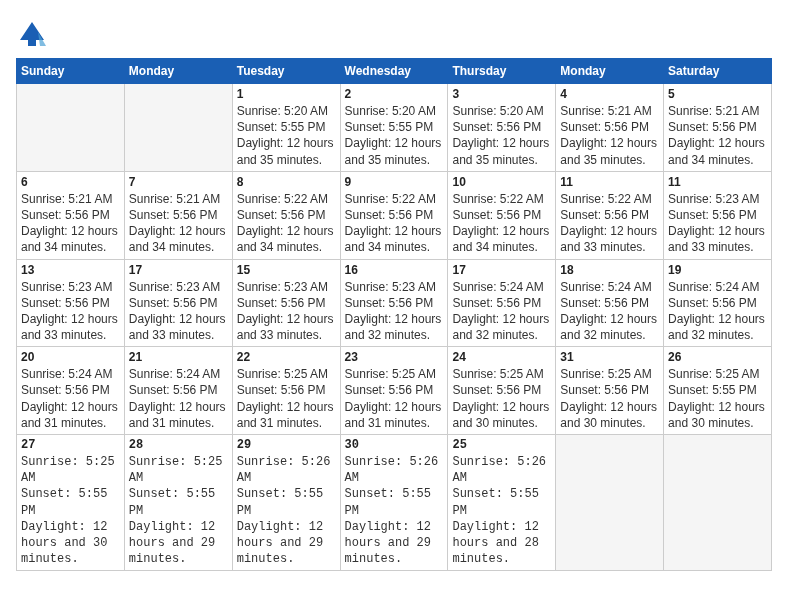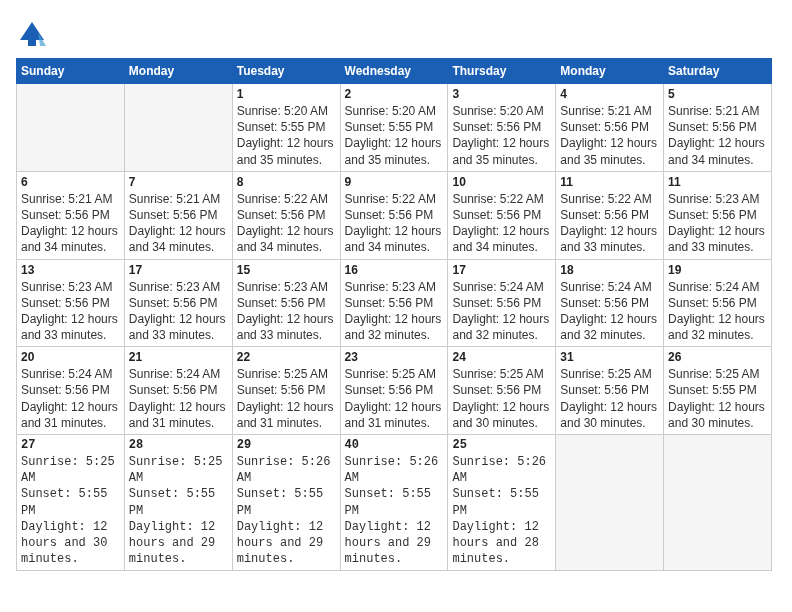--- a/index.html
+++ b/index.html
@@ -319,21 +319,21 @@
 Sunset: 5:55 PM
 Daylight: 12 hours and 29 minutes.</div>
           </td>
           <td>
             <span class="day-num">29</span>
             <div class="day-info" style="white-space: pre-line;">Sunrise: 5:26 AM
 Sunset: 5:55 PM
 Daylight: 12 hours and 29 minutes.</div>
           </td>
           <td>
-            <span class="day-num">40</span>
+            <span class="day-num">30</span>
             <div class="day-info" style="white-space: pre-line;">Sunrise: 5:26 AM
 Sunset: 5:55 PM
 Daylight: 12 hours and 29 minutes.</div>
           </td>
           <td>
             <span class="day-num">25</span>
             <div class="day-info" style="white-space: pre-line;">Sunrise: 5:26 AM
 Sunset: 5:55 PM
 Daylight: 12 hours and 28 minutes.</div>
           </td>

